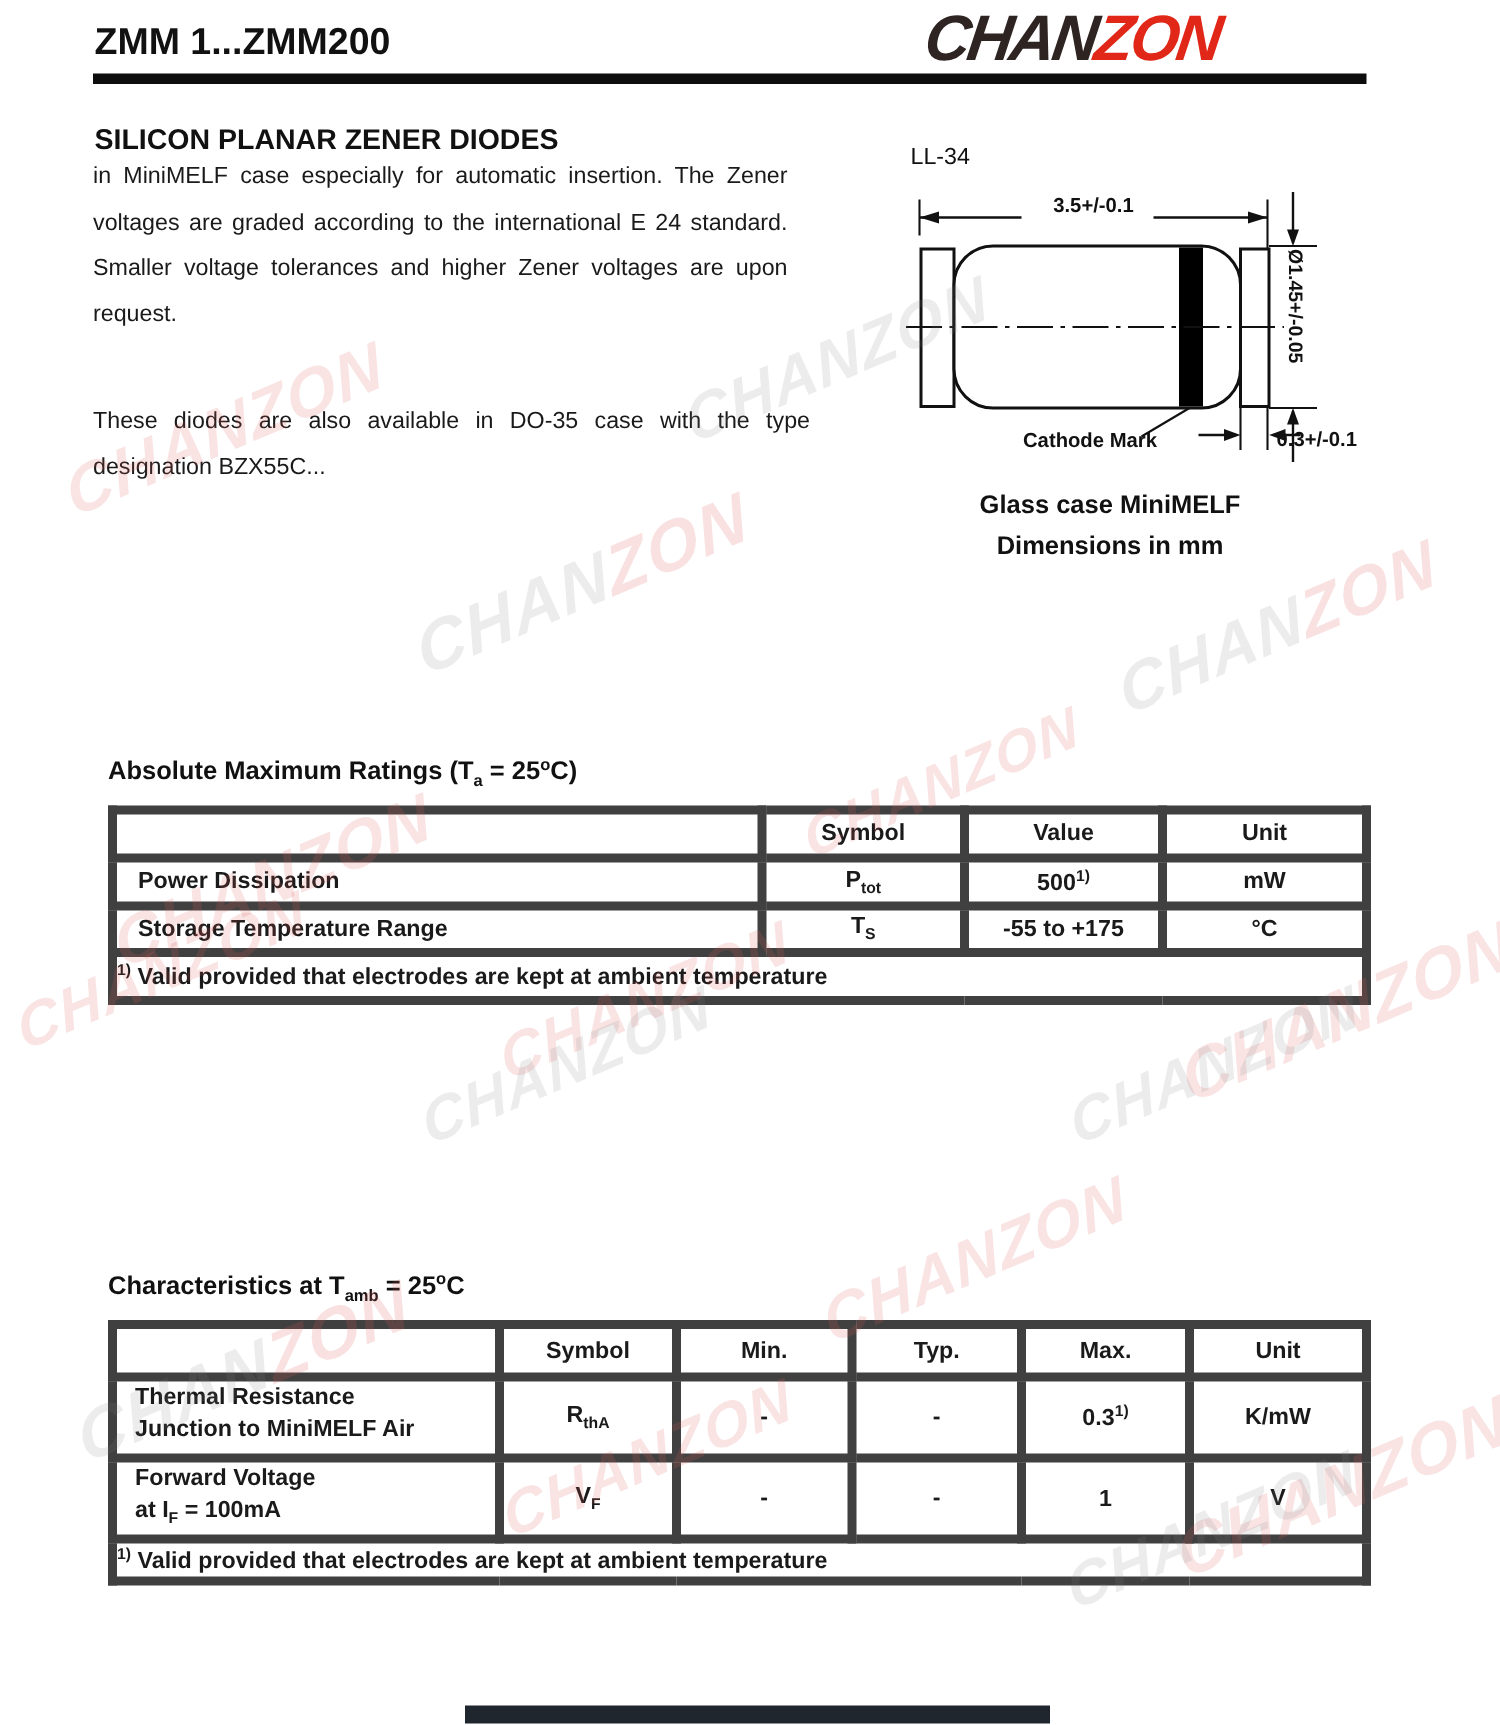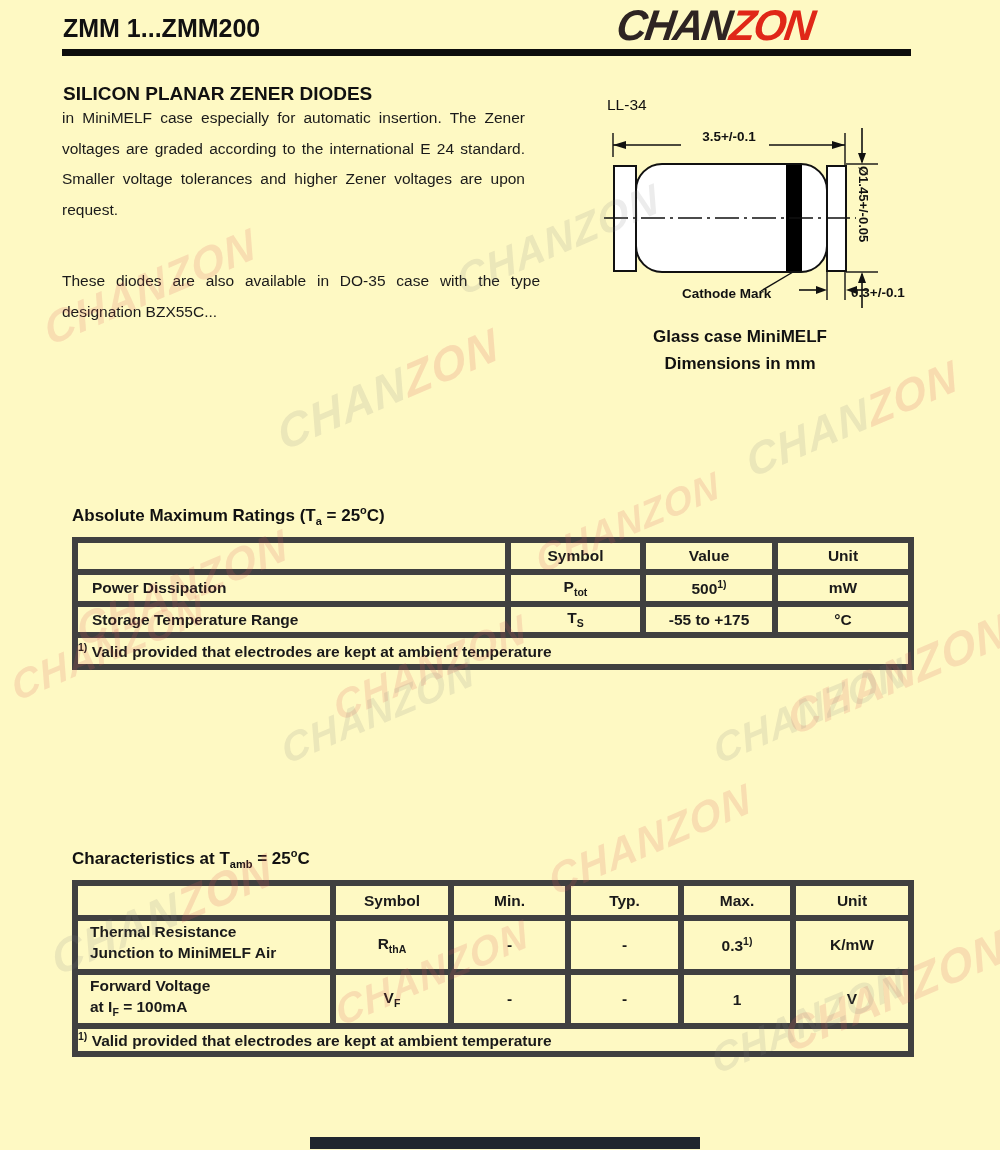--- a/index.html
+++ b/index.html
@@ -1,17 +1,17 @@
 <!DOCTYPE html>
 <html><head>
 <meta charset="utf-8">
 <style>
   html,body{margin:0;padding:0;background:#e8e8e8;}
   #page{
-    position:relative;width:1000px;height:1150px;background:#fef9c3;
+    position:relative;width:1000px;height:1150px;background:#ffffff;
     font-family:"Liberation Sans","DejaVu Sans",sans-serif;color:#111;
     overflow:hidden;margin:0 auto;
   }
   
   .part-number{position:absolute;left:63px;top:14px;font-size:25px;font-weight:bold;color:#111;letter-spacing:0px;}
   .logo{position:absolute;left:617px;top:2px;font-size:42px;font-weight:bold;font-style:italic;
         letter-spacing:-2px;transform:skewX(-8deg) scaleY(1.02);white-space:nowrap;}
   .logo .l1{color:#2e2422;}
   .logo .l2{color:#e02718;}
   .top-rule{position:absolute;left:62px;top:49px;width:849px;height:7px;background:#0d0d0d;}

